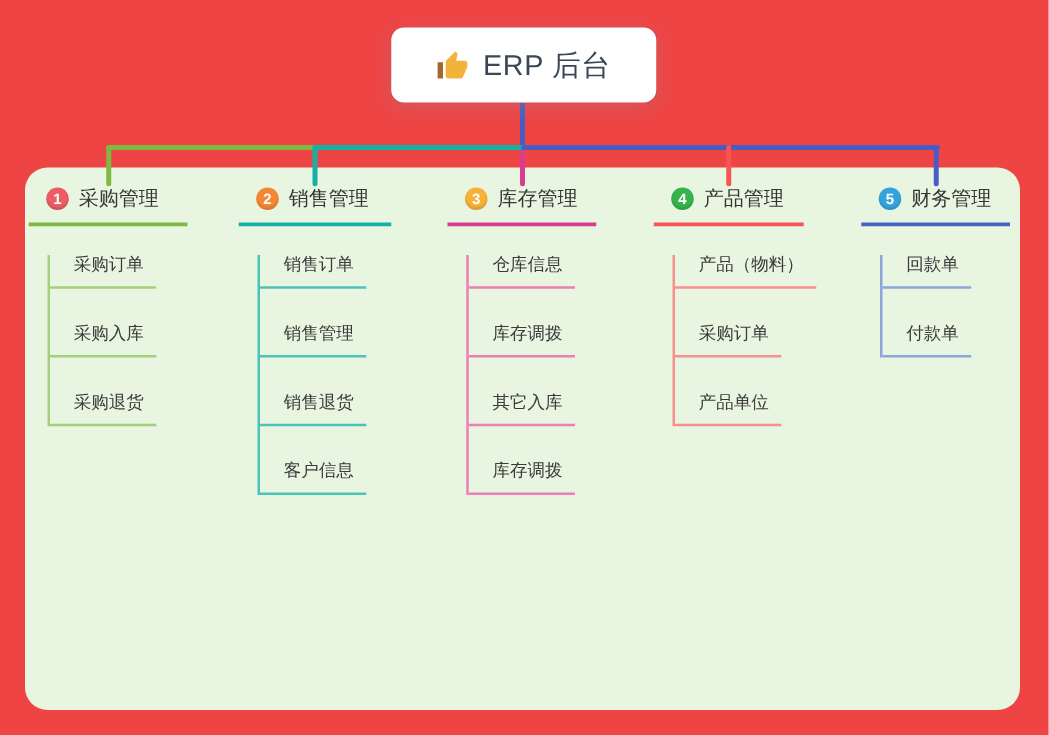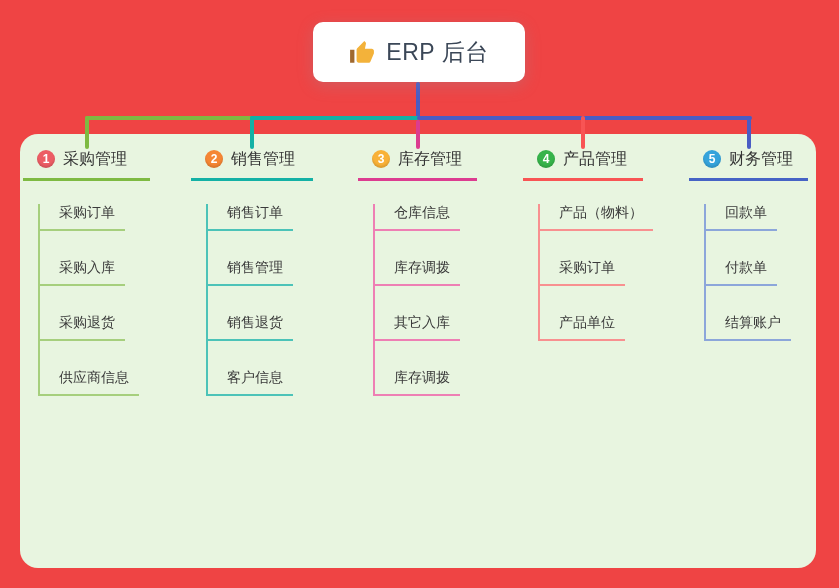--- a/index.html
+++ b/index.html
@@ -78,21 +78,20 @@
 
   <div class="branch-col" style="left: 23px; width: 127px; --c: #7eba42; --cc: #a6cf7d;">
     <div class="hdr">
       <span class="badge" style="background: rgb(236, 93, 100);">1</span>
       <span>采购管理</span>
     </div>
     <div class="children">
         <div class="child">采购订单</div>
         <div class="child">采购入库</div>
         <div class="child">采购退货</div>
-        <div class="child">供应商信息</div>
       </div>
   </div>
 
   <div class="branch-col" style="left: 191px; width: 122px; --c: #14b1a5; --cc: #4cc3b8;">
     <div class="hdr">
       <span class="badge" style="background: rgb(245, 134, 52);">2</span>
       <span>销售管理</span>
     </div>
     <div class="children">
         <div class="child">销售订单</div>
@@ -128,17 +127,16 @@
   </div>
 
   <div class="branch-col" style="left: 689px; width: 119px; --c: #4663c5; --cc: #8ca6da;">
     <div class="hdr">
       <span class="badge" style="background: rgb(53, 163, 219);">5</span>
       <span>财务管理</span>
     </div>
     <div class="children">
         <div class="child">回款单</div>
         <div class="child">付款单</div>
-        <div class="child">结算账户</div>
       </div>
   </div>
 
 </div>
 
 </body></html>

